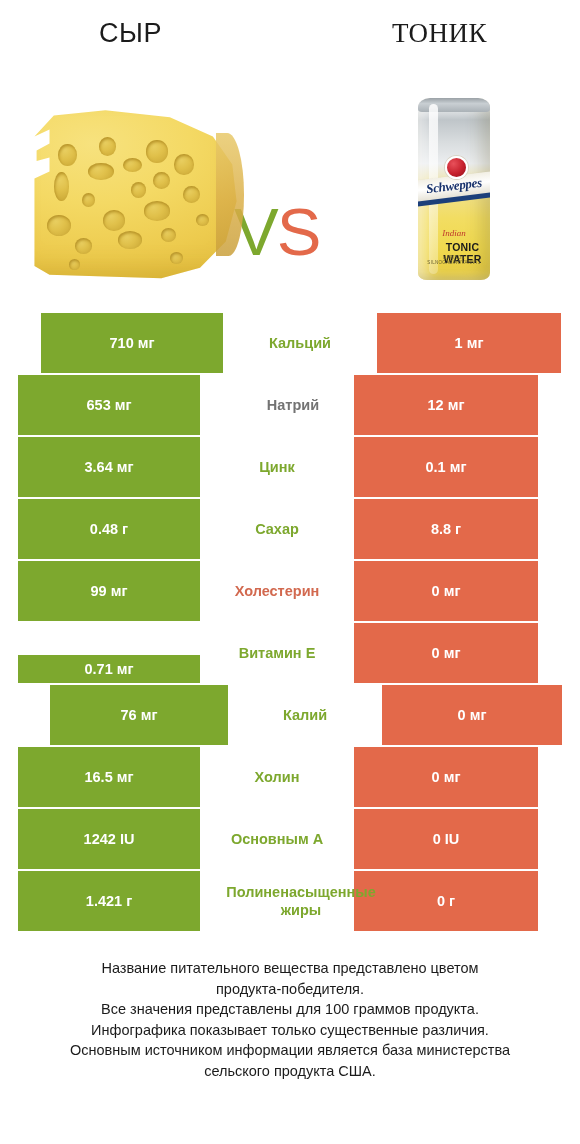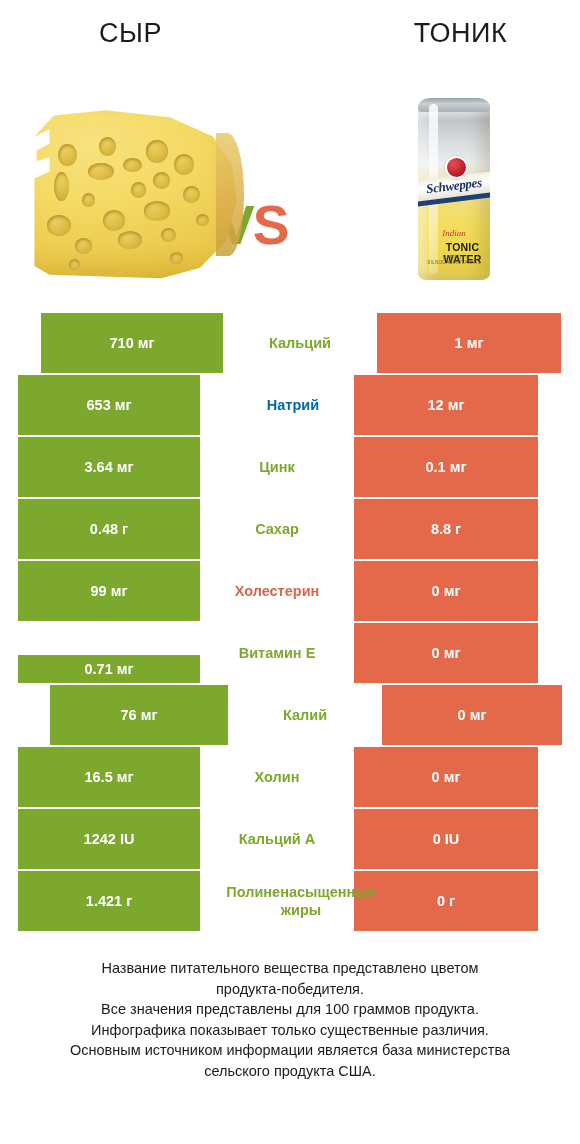--- a/index.html
+++ b/index.html
@@ -33,38 +33,38 @@
     position: absolute;
     top: 0;
     font-size: 27px;
     font-weight: 400;
     color: #1b1b1b;
     letter-spacing: 0.5px;
     text-align: center;
     white-space: nowrap;
   }
   .title-left  { left: 18px;  width: 225px; }
-  .title-right { left: 348px; width: 225px; }
+  .title-right { left: 327px; width: 225px; font-family: Liberation Serif, serif; }
 
   
   .hero {
     position: absolute;
     top: 70px;
     left: 0;
     width: 580px;
     height: 225px;
   }
 
   
   .vs {
     position: absolute;
-    left: 218px;
+    left: 234px;
     top: 128px;
-    font-size: 55px;
-    font-weight: 700;
+    font-size: 67px;
+    font-weight: 400;
     line-height: 1;
     letter-spacing: -2px;
     z-index: 1;
     user-select: none;
   }
   .vs .v { color: #7da82e; }
   .vs .s { color: #e3694a; }
 
   
   .cheese-wrap {
@@ -330,21 +330,21 @@
       <div class="row" style="overflow: hidden; padding-left: 23px;">
         <div class="cell cell-left" style="background: rgb(125, 168, 46);">710 мг</div>
         <div class="cell cell-mid">
           <span class="label" style="color: rgb(125, 168, 46);">Кальций</span>
         </div>
         <div class="cell cell-right" style="background: rgb(227, 105, 74);">1 мг</div>
       </div>
       <div class="row" style="overflow: hidden;">
         <div class="cell cell-left" style="background: rgb(125, 168, 46);">653 мг</div>
         <div class="cell cell-mid">
-          <span class="label" style="color: #0369a1; padding-left: 32px;">Натрий</span>
+          <span class="label" style="color: #737373; padding-left: 32px;">Натрий</span>
         </div>
         <div class="cell cell-right" style="background: rgb(227, 105, 74);">12 мг</div>
       </div>
       <div class="row" style="overflow: hidden;">
         <div class="cell cell-left" style="background: rgb(125, 168, 46);">3.64 мг</div>
         <div class="cell cell-mid">
           <span class="label" style="color: rgb(125, 168, 46);">Цинк</span>
         </div>
         <div class="cell cell-right" style="background: rgb(227, 105, 74);">0.1 мг</div>
       </div>
@@ -379,21 +379,21 @@
       <div class="row" style="overflow: hidden;">
         <div class="cell cell-left" style="background: rgb(125, 168, 46);">16.5 мг</div>
         <div class="cell cell-mid">
           <span class="label" style="color: rgb(125, 168, 46);">Холин</span>
         </div>
         <div class="cell cell-right" style="background: rgb(227, 105, 74);">0 мг</div>
       </div>
       <div class="row" style="overflow: hidden;">
         <div class="cell cell-left" style="background: rgb(125, 168, 46);">1242 IU</div>
         <div class="cell cell-mid">
-          <span class="label" style="color: rgb(125, 168, 46);">Кальций A</span>
+          <span class="label" style="color: rgb(125, 168, 46);">Основным A</span>
         </div>
         <div class="cell cell-right" style="background: rgb(227, 105, 74);">0 IU</div>
       </div>
       <div class="row" style="overflow: hidden;">
         <div class="cell cell-left" style="background: rgb(125, 168, 46);">1.421 г</div>
         <div class="cell cell-mid">
           <span class="label" style="color: rgb(125, 168, 46); padding-left: 48px;">Полиненасыщенные жиры</span>
         </div>
         <div class="cell cell-right" style="background: rgb(227, 105, 74);">0 г</div>
       </div>

